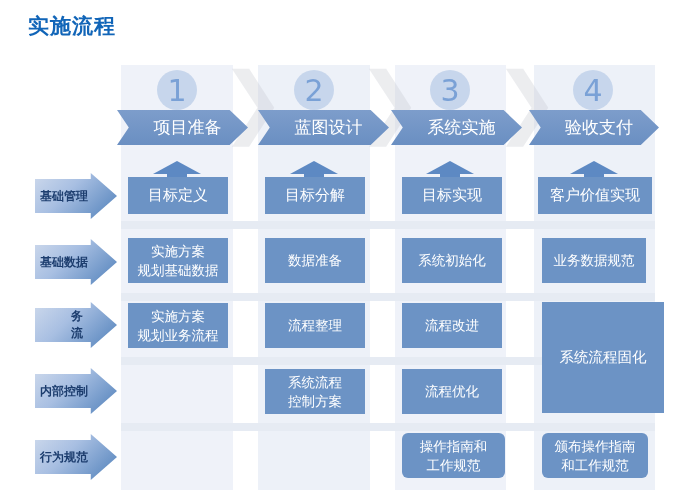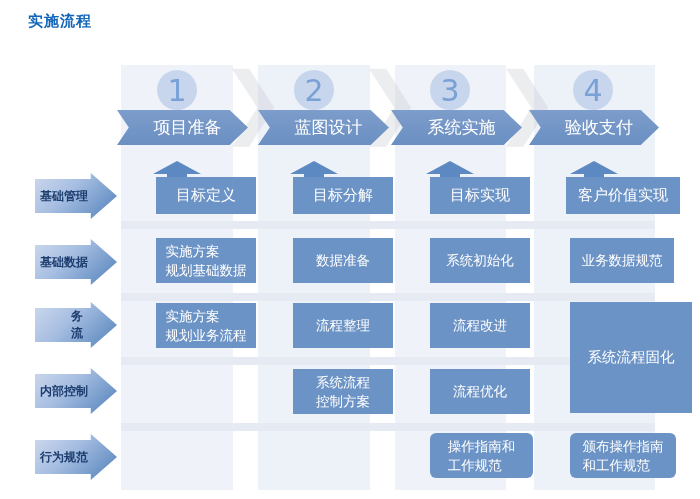--- a/index.html
+++ b/index.html
@@ -1,20 +1,20 @@
 <!DOCTYPE html>
 <html><head>
 <meta charset="utf-8">
 <style>
   html,body{margin:0;padding:0;background:#ffffff;}
   body{width:700px;height:499px;position:relative;overflow:hidden;
        font-family:"DejaVu Sans","Liberation Sans",sans-serif;}
   .abs{position:absolute;}
   
-  .title{left:28px;top:12px;font-size:15px;font-weight:bold;color:#1165b8;letter-spacing:1px;}
+  .title{left:28px;top:12px;font-size:21px;font-weight:bold;color:#1165b8;letter-spacing:1px;}
   
   .stripe{top:65px;height:425px;background:#eff2f9;z-index:1;}
   .s1{left:121px;width:112px;}
   .s2{left:258px;width:112px;background:#edf1f8;}
   .s3{left:395px;width:111px;}
   .s4{left:534px;width:121px;background:#edf1f8;}
   
   .band{left:121px;width:534px;height:8px;background:#e6ebf3;z-index:2;}
   .b1{top:221px;} .b2{top:293px;} .b3{top:357px;} .b4{top:423px;}
   
@@ -37,21 +37,21 @@
   .ah1{left:153px;} .ah2{left:290px;} .ah3{left:426px;} .ah4{left:570px;}
   .as1{left:167px;} .as2{left:304px;} .as3{left:440px;} .as4{left:584px;}
   
   .rowlabel{left:35px;width:82px;height:46px;z-index:4;color:#1c3d6e;font-size:12px;font-weight:600;
             display:flex;align-items:center;justify-content:center;padding-right:24px;box-sizing:border-box;
             background:linear-gradient(135deg,#cdd9ec 0%,#a8bfe2 40%,#6690c4 85%,#4d7ab5 100%);
             clip-path:polygon(0 13%,68% 13%,68% 0,100% 50%,68% 100%,68% 87%,0 87%);}
   .rl1{top:173px;} .rl2{top:239px;} .rl3{top:302px;padding-left:36px;} .rl4{top:368px;} .rl5{top:434px;}
   
   .cell{background:#6c93c5;color:#fff;z-index:4;display:flex;align-items:center;justify-content:center;
-        white-space:pre-line;line-height:1.35;font-size:13.5px;margin-left:28px;}
+        text-align:center;white-space:pre-line;line-height:1.35;font-size:13.5px;}
   .r1{top:177px;height:37px;font-size:15px;}
   .r2{top:238px;height:45px;}
   .r3{top:303px;height:45px;}
   .r4{top:369px;height:45px;}
   .r5{top:433px;height:45px;border-radius:6px;}
   .colA{left:128px;width:100px;}
   .colB{left:265px;width:100px;}
   .colC{left:402px;width:100px;}
   .r1c4{left:538px;width:114px;}
   .r2c4{left:542px;width:104px;}

